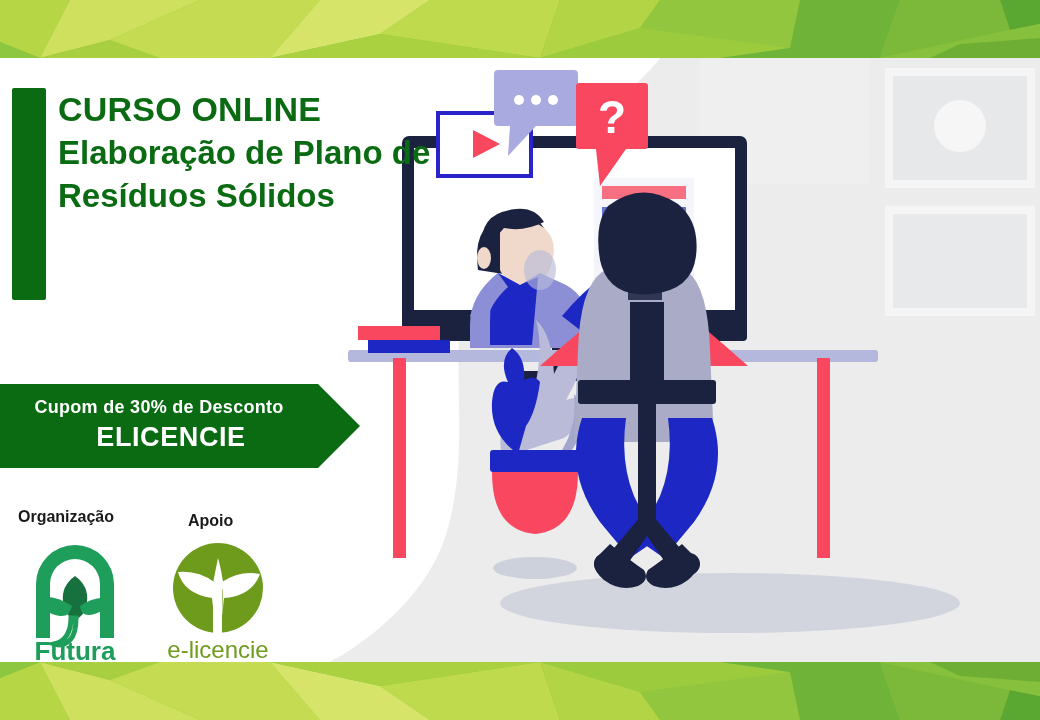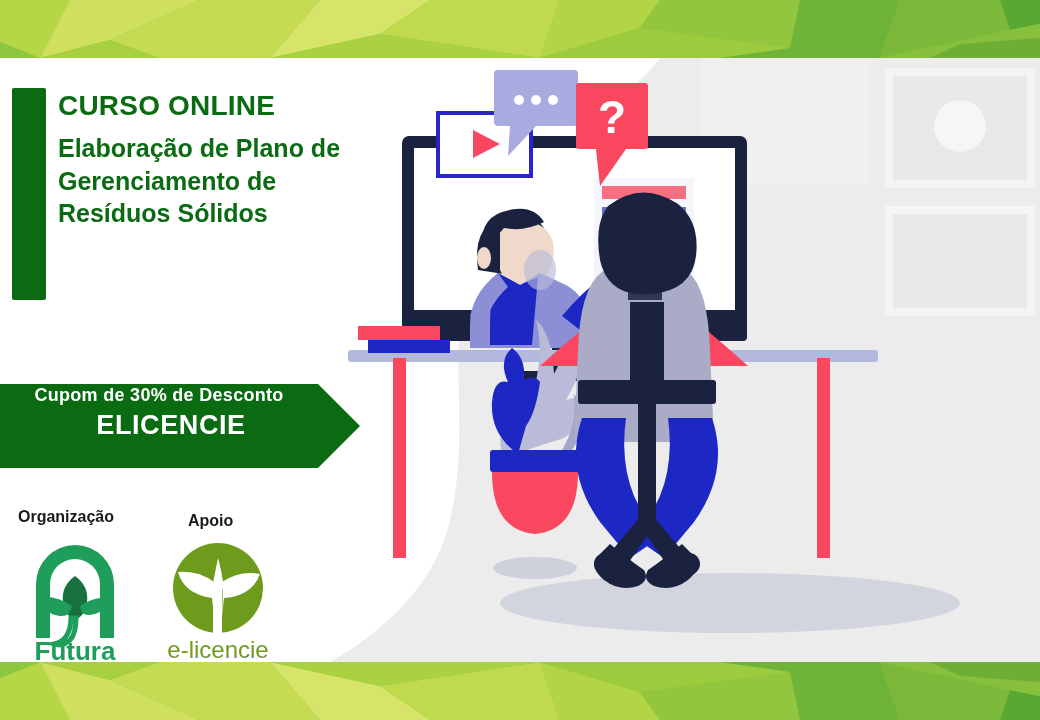--- a/index.html
+++ b/index.html
@@ -23,34 +23,34 @@
   
   #illus-bg{position:absolute;left:330px;top:58px;width:710px;height:604px;}
 
   
   #green-bar{
     position:absolute;left:12px;top:88px;width:34px;height:212px;
     background:#0a6b12;border-radius:2px;
   }
   #title-block{position:absolute;left:58px;top:92px;width:470px;}
   #course-kicker{
-    font-size:28px;font-weight:bold;color:#0a6b12;
-    letter-spacing:0.2px;line-height:1.0;margin:0 0 12px 0;
+    font-size:34px;font-weight:bold;color:#0a6b12;
+    letter-spacing:0.2px;line-height:1.0;margin:0 0 6px 0;
   }
   #course-title{
-    font-size:25px;font-weight:bold;color:#0a6b12;
+    font-size:33px;font-weight:bold;color:#0a6b12;
     line-height:1.30;margin:0;
   }
 
   
   #coupon{
     position:absolute;left:0;top:384px;width:362px;height:84px;
   }
   #coupon-text{
-    position:absolute;left:0;top:372px;width:318px;height:84px;
+    position:absolute;left:0;top:384px;width:318px;height:84px;
     display:flex;flex-direction:column;align-items:center;justify-content:center;
     color:#ffffff;text-align:center;pointer-events:none;
   }
   #coupon-line1{font-size:18px;font-weight:bold;line-height:1.2;letter-spacing:.3px;}
   #coupon-line2{font-size:27px;font-weight:bold;line-height:1.25;letter-spacing:.6px;margin-top:2px;margin-left:24px;}
 
   
   .partner-label{
     position:absolute;font-size:16px;font-weight:bold;color:#1a1a1a;
   }
@@ -211,21 +211,20 @@
       <circle cx="359" cy="506" r="11" fill="#1b2240"></circle>
     </g>
   </svg>
 
   <div id="green-bar"></div>
 
   <div id="title-block">
     <div id="course-kicker">CURSO ONLINE</div>
     <div id="course-title">
       <div>Elaboração de Plano de</div>
-      <div>Gerenciamento de</div>
       <div>Resíduos Sólidos</div>
     </div>
   </div>
 
   <svg id="coupon" viewBox="0 0 362 84" preserveAspectRatio="none">
     <polygon points="0,0 318,0 360,42 318,84 0,84" fill="#0a6b12"></polygon>
   </svg>
   <div id="coupon-text">
     <div id="coupon-line1">Cupom  de 30% de Desconto</div>
     <div id="coupon-line2">ELICENCIE</div>

